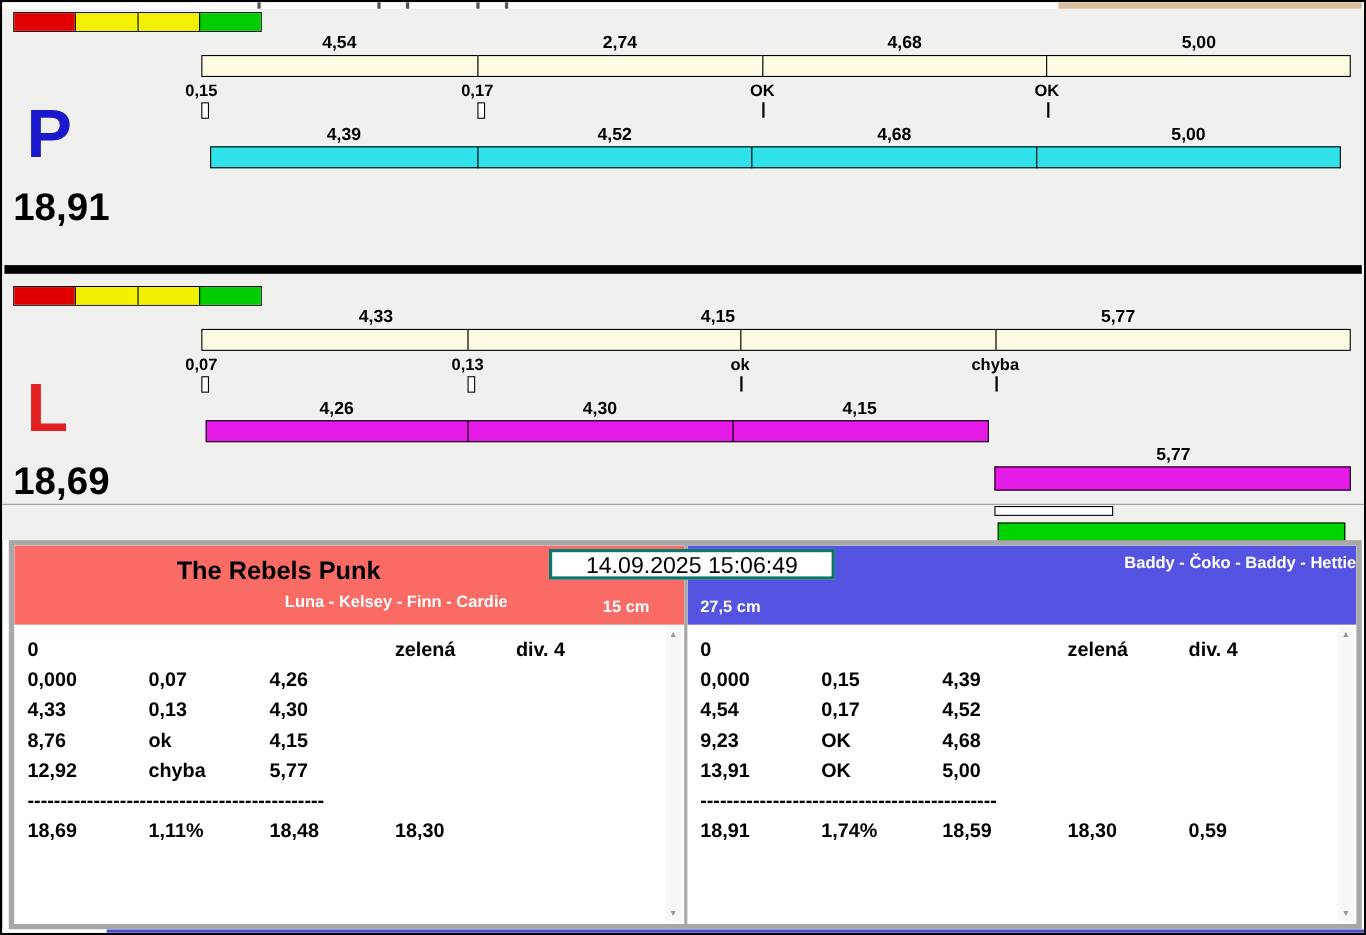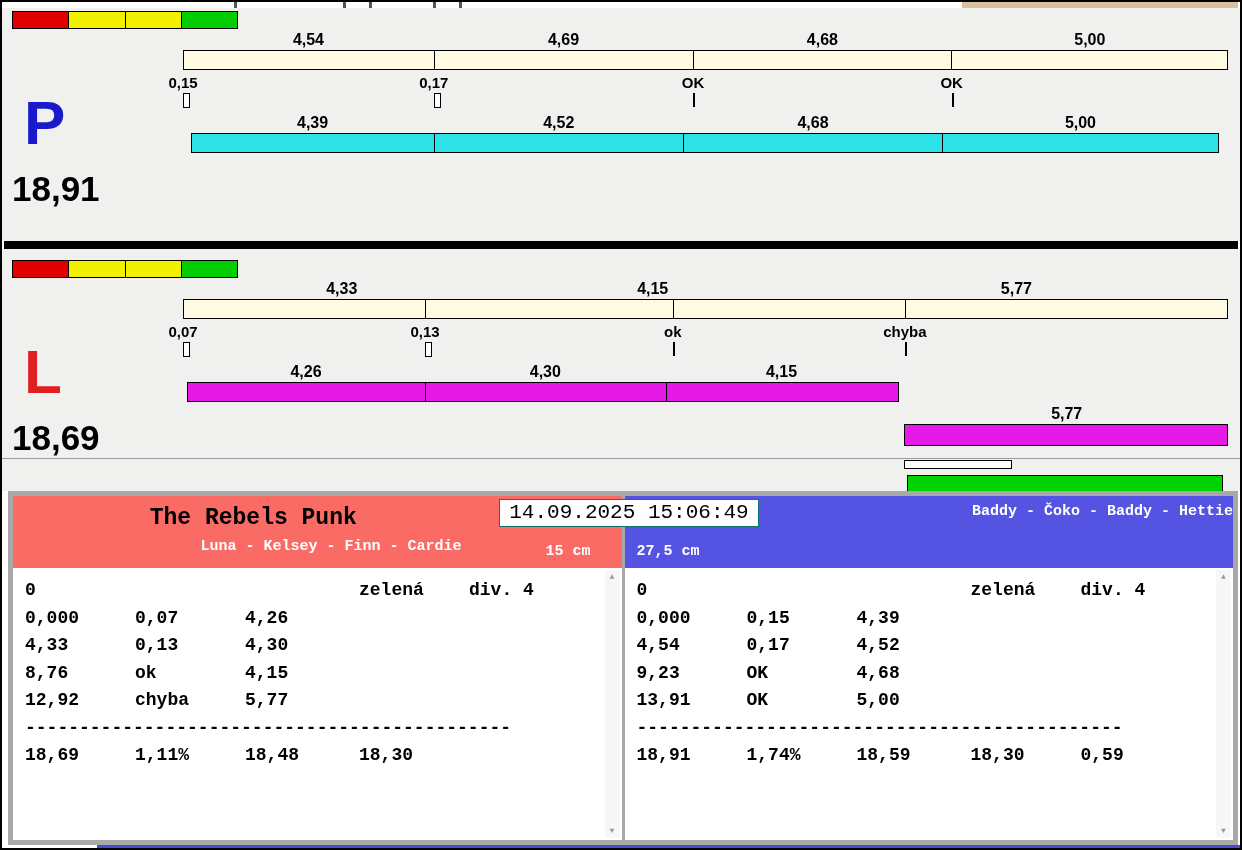--- a/index.html
+++ b/index.html
@@ -43,33 +43,33 @@
 
   .lane-letter { position: absolute; left: 22px; top: 84px; font-size: 62px; line-height: 1; }
   .lane-total { position: absolute; left: 10px; top: 162px; font-size: 35px; line-height: 1.1; }
 
   
   #sliver { position: absolute; left: 0; right: 0; top: 456px; height: 33px; background: var(--section-bg, #f0f0ee); border-top: 1px solid #999; }
   #sliver-box { position: absolute; left: 902px; top: 1px; width: 108px; height: 9px; background: #fff; border: 1px solid #000; }
   #sliver-green { position: absolute; left: 905px; top: 16px; width: 316px; height: 17px; background: var(--green-bar, #00d400); border: 1px solid #000; }
 
   
-  #results { position: absolute; left: 6px; top: 489px; width: 1230px; height: 354px; background: #a8a8a8; padding: 5px; display: flex; gap: 3px; font-family: Liberation Mono, monospace; }
+  #results { position: absolute; left: 6px; top: 489px; width: 1230px; height: 354px; background: #a8a8a8; padding: 5px; display: flex; gap: 3px; }
   .panel { flex: 1; display: flex; flex-direction: column; background: #fff; overflow: hidden; }
   .phead { position: relative; height: 72px; flex: none; }
   .phead-red { background: var(--red-header, #f96b64); }
   .phead-blue { background: var(--blue-header, #5554e2); }
   .ptitle { font-size: 23px; text-align: center; padding-top: 9px; color: #000; }
   .ptitle-red { margin-right: 128px; }
   .psub { font-size: 15px; color: #fff; text-align: right; margin-top: 7px; }
   .psub-red { margin-right: 160px; }
   .pheight { position: absolute; bottom: 8px; font-size: 15px; color: #fff; }
   .pheight-red { right: 31px; }
   .pheight-blue { left: 12px; }
-  #datetime { position: absolute; left: 491px; top: 8px; width: 260px; height: 28px; background: #fff; border: 1px solid #0f766e; font-size: 21px; font-weight: normal; text-align: center; line-height: 26px; z-index: 5; }
+  #datetime { position: absolute; left: 491px; top: 8px; width: 260px; height: 28px; background: #fff; border: 3px solid #0f766e; font-size: 21px; font-weight: normal; text-align: center; line-height: 26px; z-index: 5; }
 
   .ptext { position: relative; flex: 1; background: #fff; font-size: 18px; line-height: 27.5px; padding: 9px 0 0 12px; }
   .res-row { display: grid; grid-template-columns: 110px 110px 114px 110px 1fr; }
   .res-cell { white-space: nowrap; }
   .sep-row { white-space: nowrap; overflow: hidden; letter-spacing: 0; }
   .scrollbar { position: absolute; right: 2px; top: 2px; bottom: 2px; width: 15px; background: #f7f7f7; display: flex; flex-direction: column; justify-content: space-between; align-items: center; padding: 3px 0; }
   .sb-arrow { font-size: 8px; color: #9a9a9a; line-height: 8px; }
 
   
   #bottom-strip { position: absolute; left: 0; right: 0; top: 843px; height: 7px; background: #fff; }
@@ -92,21 +92,21 @@
   <div class="lane" id="lane-p">
     <div class="lane-inner">
         <div class="chip">
           <div class="chip-seg" style="background: rgb(224, 0, 0);"></div>
           <div class="chip-seg" style="background: rgb(240, 240, 0);"></div>
           <div class="chip-seg" style="background: rgb(240, 240, 0);"></div>
           <div class="chip-seg" style="background: rgb(0, 204, 0);"></div>
         </div>
         <div class="bar-row labels" style="top: 23px;">
           <div class="cell" style="flex-grow: 4.54;">4,54</div>
-          <div class="cell" style="flex-grow: 4.69;">4,69</div>
+          <div class="cell" style="flex-grow: 4.69;">2,74</div>
           <div class="cell" style="flex-grow: 4.68;">4,68</div>
           <div class="cell" style="flex-grow: 5;">5,00</div>
         </div>
         <div class="bar-row bar" style="top: 42px;">
           <div class="cell" style="flex-grow: 4.54; background: rgb(255, 251, 226);"></div>
           <div class="cell" style="flex-grow: 4.69; background: rgb(255, 251, 226);"></div>
           <div class="cell" style="flex-grow: 4.68; background: rgb(255, 251, 226);"></div>
           <div class="cell" style="flex-grow: 5; background: rgb(255, 251, 226);"></div>
         </div>
         <div class="bar-row mark-row" style="top: 66px;">

